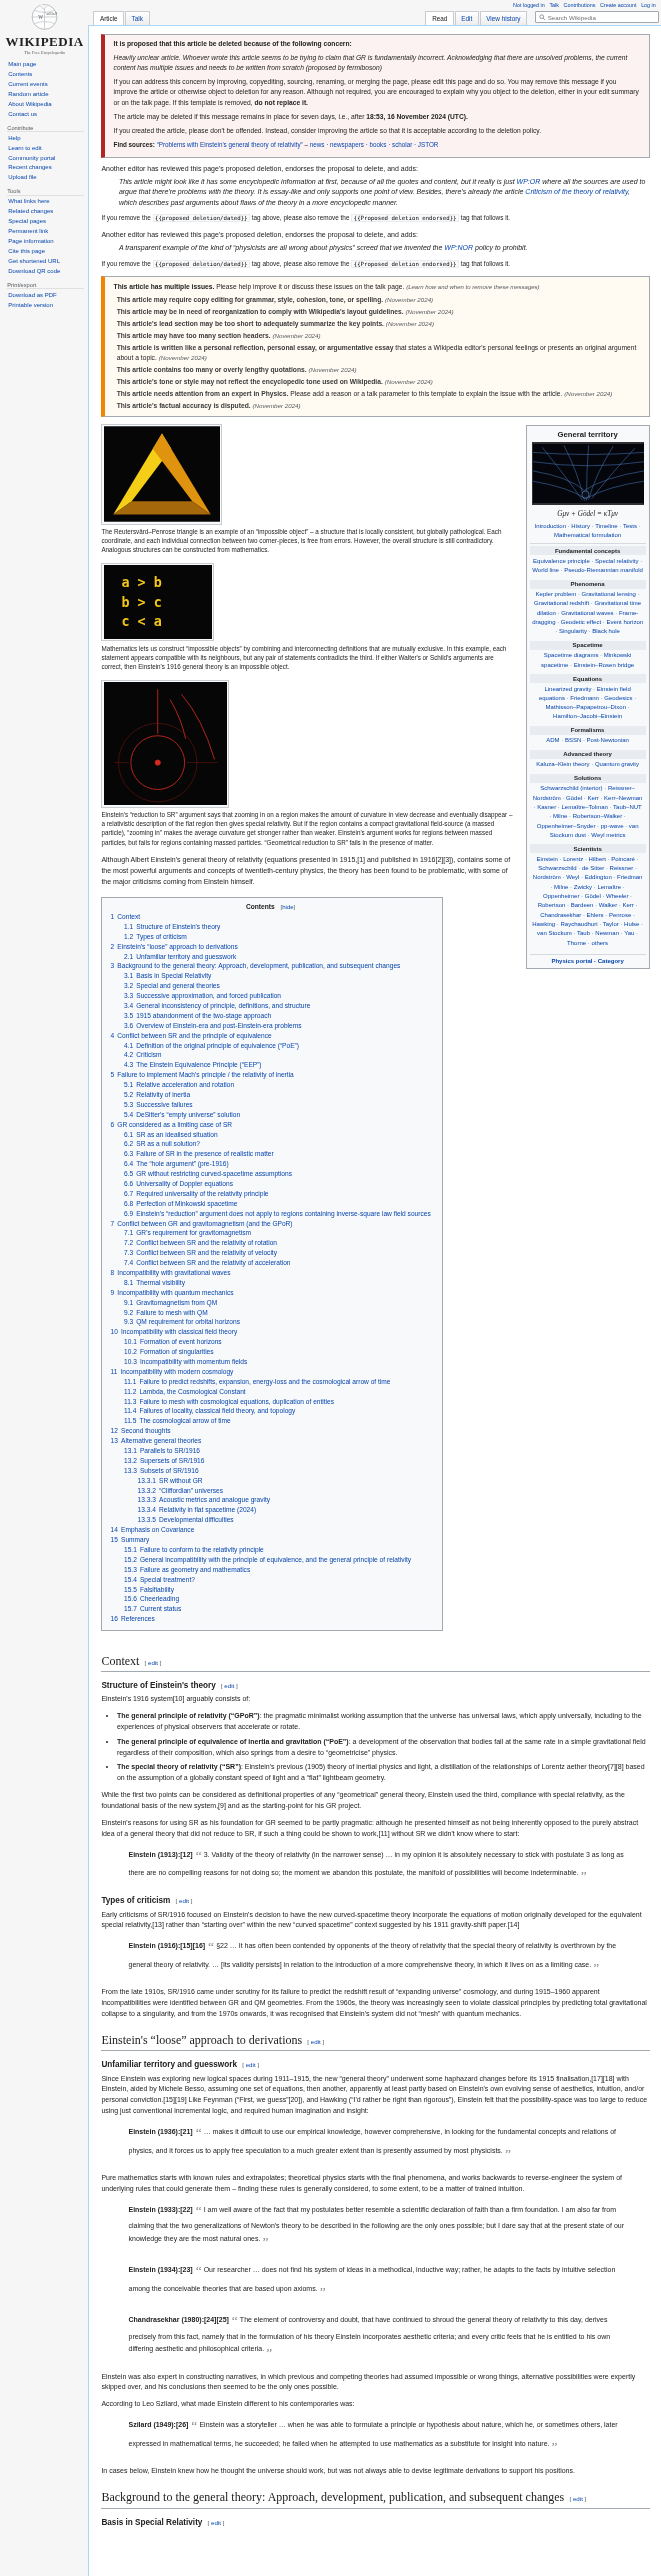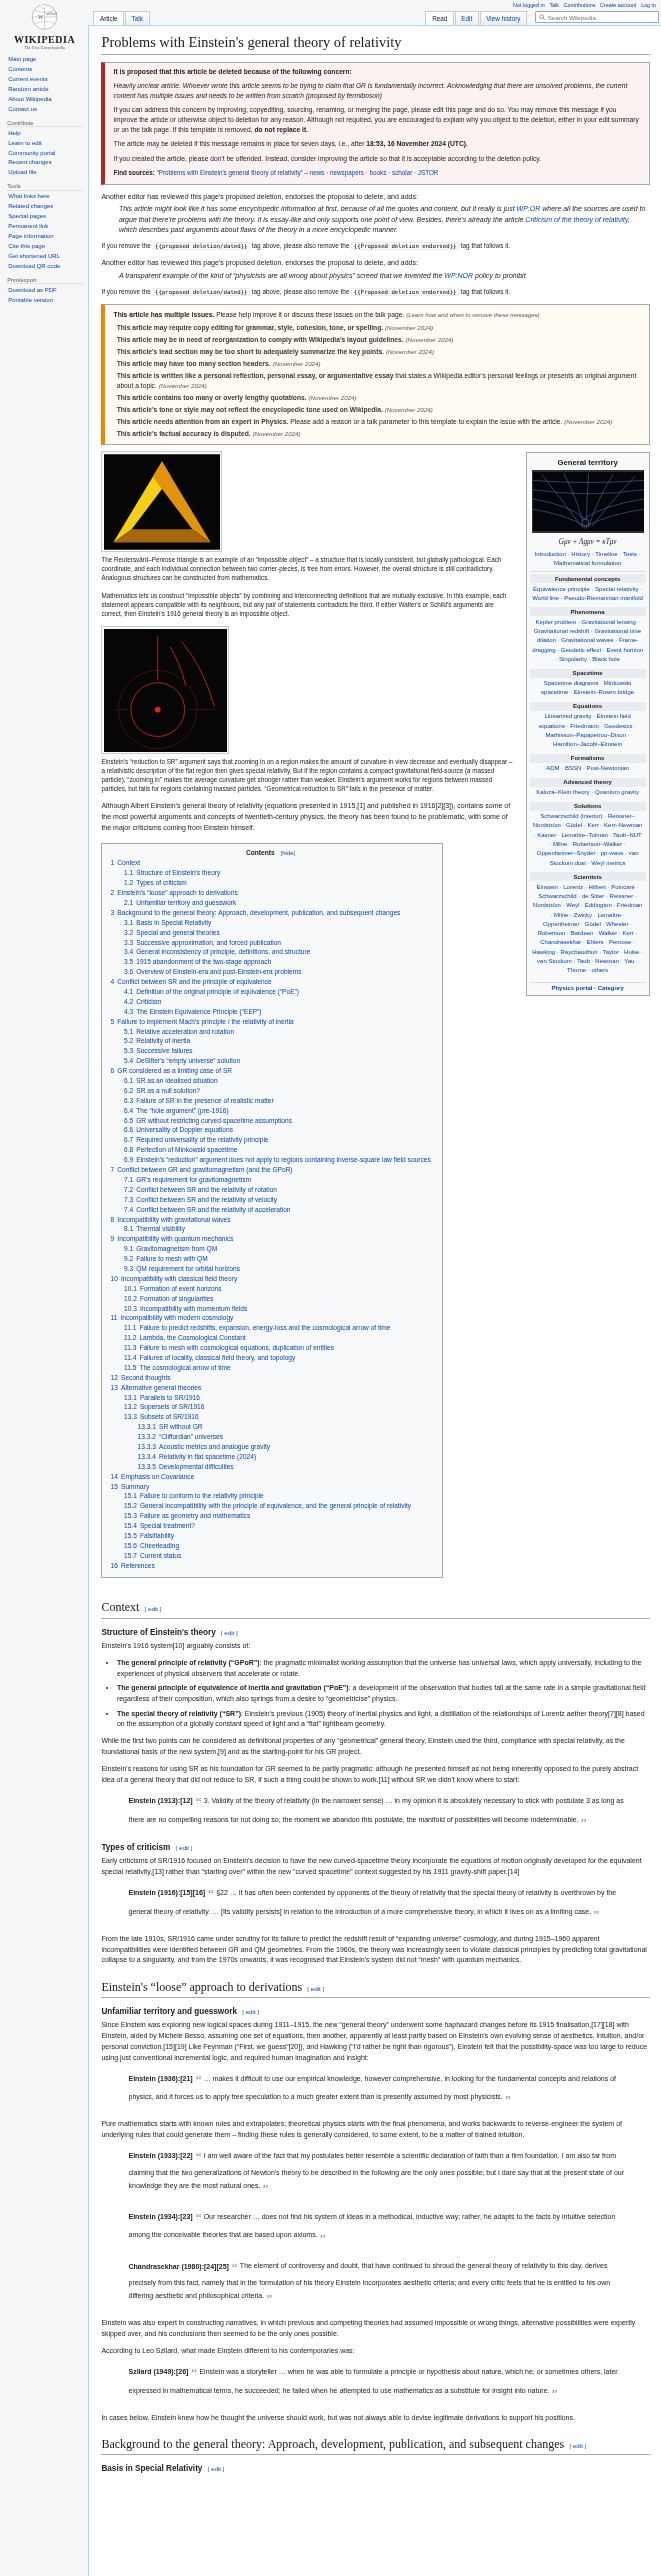--- a/index.html
+++ b/index.html
@@ -6,21 +6,21 @@
   html, body { margin:0; padding:0; background:#f6f6f6; }
   body { width:662px; font-family:"Liberation Sans", sans-serif; color:#202122; font-size:7px; }
   a { text-decoration:none; cursor:pointer; }
   .wlink, .wlinks, a { color:#0645ad; }
 
   #page { width:662px; display:grid; grid-template-columns:88px 574px; min-height:3091px; }
 
   
   #sidebar { padding:3.1px 4.1px 0 5.2px; font-size:6px; }
   #logo { text-align:center; margin-bottom:3.1px; }
-  #logo .wordmark { font-family:"Liberation Serif", serif; font-weight:bold; font-size:10px; letter-spacing:0.5px; color:#202122; }
+  #logo .wordmark { font-family:"Liberation Serif", serif; font-weight:bold; font-size:13px; letter-spacing:0.5px; color:#202122; }
   #logo .tagline { font-family:"Liberation Serif", serif; font-size:4.4px; color:#54595d; }
   .sb-group { margin:5.2px 0 0 2.1px; }
   .sb-title { font-size:5.7px; color:#54595d; font-weight:normal; margin:0 0 1.5px; border-bottom:0.5px solid #e0e0e0; padding-bottom:0.5px; }
   .sb-group ul { list-style:none; margin:0; padding:0 0 0 1px; }
   .sb-group li { line-height:1.65; color:#0645ad; }
 
   
   #main { background:#f6f6f6; }
   #personal { text-align:right; font-size:5.4px; padding:1.5px 6.2px 0; height:9.3px; }
   #personal a { margin-left:4.6px; }
@@ -187,21 +187,20 @@
             <circle cx="6.5" cy="6.5" r="4.5" fill="none" stroke="#72777d" stroke-width="1.8"></circle>
             <line x1="10" y1="10" x2="14.5" y2="14.5" stroke="#72777d" stroke-width="1.8"></line>
           </svg>
           <input placeholder="Search Wikipedia" style="">
         </div>
       </div>
     </div>
 
     <div id="content">
 
-      <h1 id="firstHeading">Problems with Einstein's general theory of relativity</h1>
 
       
       <div class="ambox prod">
         <p><b>It is proposed that this article be deleted because of the following concern:</b></p>
         <p class="prod-concern">Heavily unclear article. Whoever wrote this article seems to be trying to claim that GR is fundamentally incorrect. Acknowledging that there are unsolved problems, the current content has multiple issues and needs to be written from scratch (proposed by fermiboson)</p>
         <p><span>If you can address this concern by improving, copyediting, sourcing, renaming, or merging the page, please edit this page and do so. You may remove this message if you improve the article or otherwise object to deletion for any reason. Although not required, you are encouraged to explain why you object to the deletion, either in your edit summary or on the talk page. If this template is removed, </span><b>do not replace it.</b></p>
         <p><span>The article may be deleted if this message remains in place for seven days, i.e., after </span><b>18:53, 16 November 2024 (UTC).</b></p>
         <p>If you created the article, please don't be offended. Instead, consider improving the article so that it is acceptable according to the deletion policy.</p>
         <p class="find-sources">
           <span class="fs-label">Find sources:</span>
@@ -297,21 +296,21 @@
               <path d="M0 74 Q70 86 102 108 Q146 84 216 74"></path>
               <path d="M18 8 Q60 60 96 110"></path>
               <path d="M60 4 Q88 58 100 112"></path>
               <path d="M108 4 Q104 58 104 112"></path>
               <path d="M156 6 Q122 60 108 110"></path>
               <path d="M198 10 Q150 62 114 108"></path>
             </g>
             <circle cx="102" cy="100" r="7" fill="#0a0f1e" stroke="#7fa6dd"></circle>
           </svg>
         </div>
-        <div class="ib-eq">Gμν + Λgμν = κTμν</div>
+        <div class="ib-eq">Gμν + Gödel = κTμν</div>
         <div class="ib-intro">Introduction · History · Timeline · Tests · Mathematical formulation</div>
         <div>
 
             <div class="ib-section">
               <div class="ib-header">Fundamental concepts</div>
               <div class="ib-links">Equivalence principle · Special relativity · World line · Pseudo-Riemannian manifold</div>
             </div>
 
             <div class="ib-section">
               <div class="ib-header">Phenomena</div>
@@ -359,20 +358,25 @@
             <polygon points="18,172 113,14 131,44 54,146" fill="#f5cf17"></polygon>
             <polygon points="113,14 208,172 172,146 95,44" fill="#e0930f"></polygon>
             <polygon points="18,172 208,172 172,146 54,146" fill="#a5680b"></polygon>
           </svg>
         </span>
         <p class="fig-caption">The Reutersvärd–Penrose triangle is an example of an “impossible object” – a structure that is locally consistent, but globally pathological. Each coordinate, and each individual connection between two corner-pieces, is free from errors. However, the overall structure is still contradictory. Analogous structures can be constructed from mathematics.</p>
       </div>
 
       
       <div class="figure">
+        <span class="fig-image">
+          <span style="display:inline-block; background:#060606; width:108px; padding:8.2px 0 7.2px;">
+            
+          <span class="math-line" style="display:block;">a &gt; b</span><span class="math-line" style="display:block;">b &gt; c</span><span class="math-line" style="display:block;">c &lt; a</span></span>
+        </span>
         <p class="fig-caption">Mathematics lets us construct “impossible objects” by combining and interconnecting definitions that are mutually exclusive. In this example, each statement appears compatible with its neighbours, but any pair of statements contradicts the third. If either Walter's or Schild's arguments are correct, then Einstein's 1916 general theory is an impossible object.</p>
       </div>
 
       
       <div class="figure">
         <span class="fig-image">
           <svg width="123" height="123" viewBox="0 0 238 238">
             <rect width="238" height="238" fill="#060606"></rect>
             <g stroke="#d62b1f" fill="none" stroke-width="1.6">
               <circle cx="104" cy="156" r="52"></circle>

